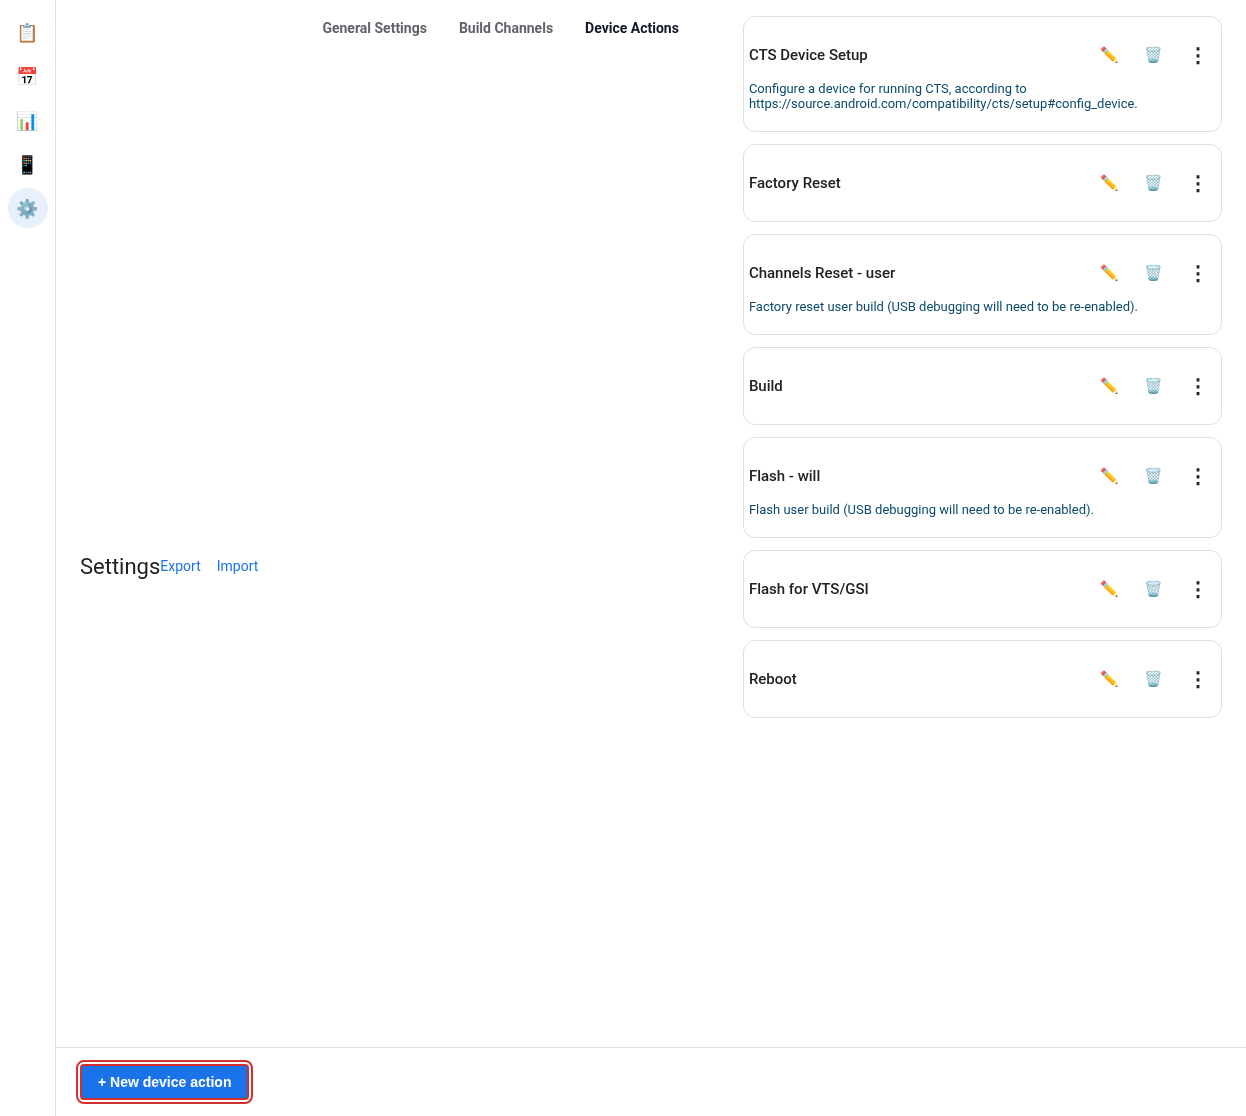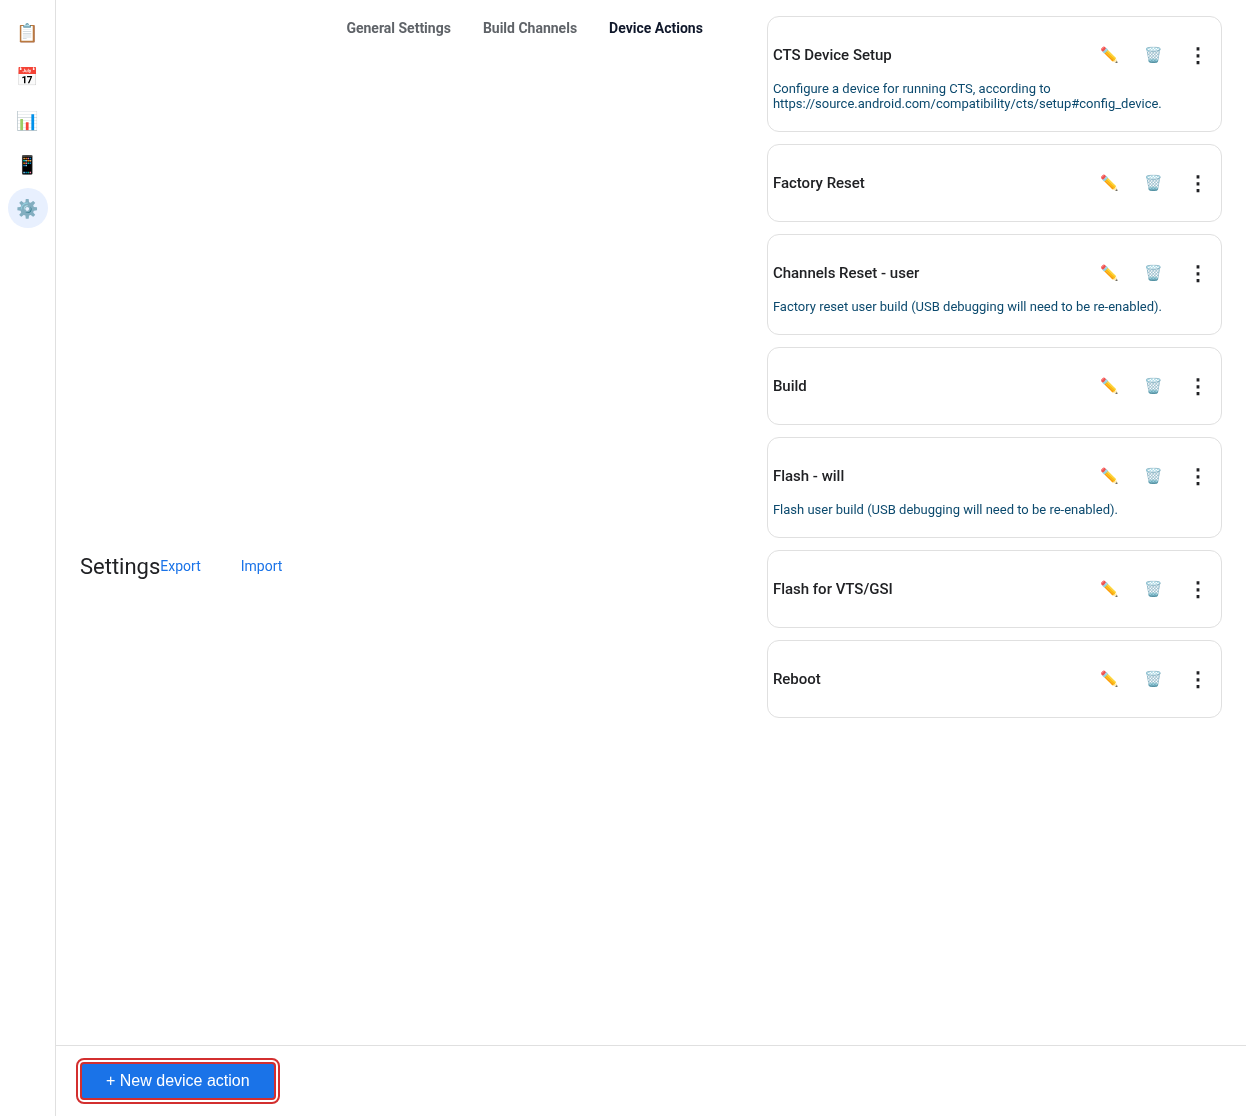--- a/index.html
+++ b/index.html
@@ -45,21 +45,21 @@
       align-items: center;
       justify-content: space-between;
     }
     .header-title {
       font-size: 22px;
       font-weight: 400;
       color: #202124;
     }
     .header-actions {
       display: flex;
-      gap: 40px;
+      gap: 16px;
     }
     .header-link {
       color: #1a73e8;
       font-size: 14px;
       cursor: pointer;
       text-decoration: none;
     }
 
     
     .tabs {
@@ -142,23 +142,23 @@
       right: 0;
       padding: 16px 24px;
       background: #fff;
       border-top: 1px solid #e0e0e0;
     }
     .new-action-btn {
       background: #1a73e8;
       color: #fff;
       border: 2px solid #d32f2f;
       border-radius: 4px;
-      padding: 8px 24px;
-      font-size: 16px;
-      font-weight: 400;
+      padding: 8px 16px;
+      font-size: 14px;
+      font-weight: 700;
       cursor: pointer;
       outline: 2px solid #d32f2f;
       outline-offset: 2px;
     }
   </style>
 </head>
 <body>
 
 <nav class="sidebar">
   <div class="sidebar-item">

